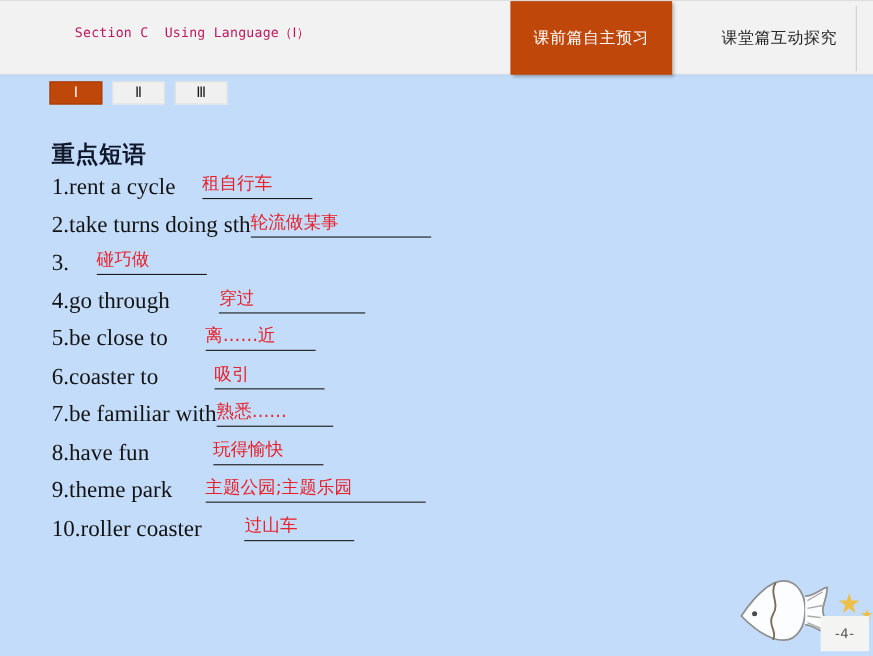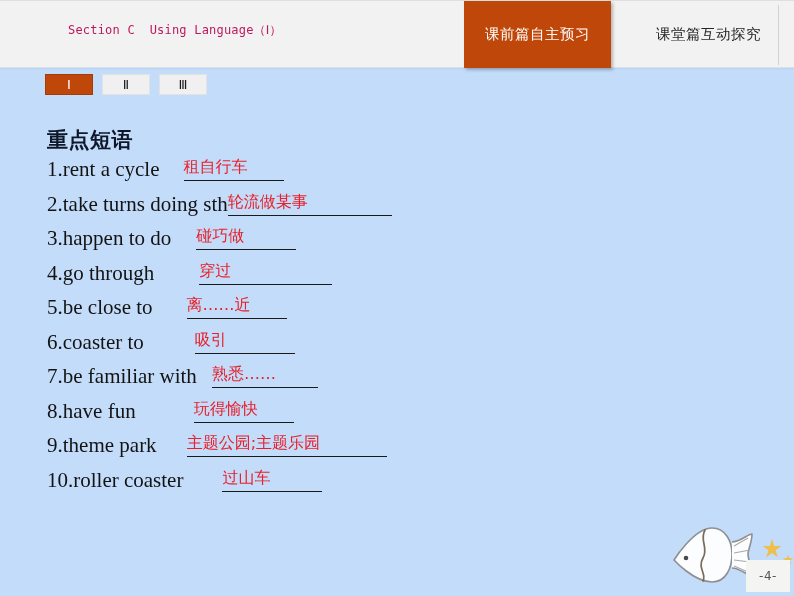--- a/index.html
+++ b/index.html
@@ -249,21 +249,20 @@
     <div class="phrase-row">
       <span class="phrase-en">2.</span>
       <span class="phrase-en">take turns doing sth</span>
       <span class="phrase-blank" style="width:164px;margin-left:0px;">
         <span class="phrase-cn">轮流做某事</span>
       </span>
     </div>
 
     <div class="phrase-row">
       <span class="phrase-en">3.</span>
-      <span class="phrase-en">happen to do</span>
       <span class="phrase-blank" style="width:100px;margin-left:25px;">
         <span class="phrase-cn">碰巧做</span>
       </span>
     </div>
 
     <div class="phrase-row">
       <span class="phrase-en">4.</span>
       <span class="phrase-en">go through</span>
       <span class="phrase-blank" style="width:133px;margin-left:45px;">
         <span class="phrase-cn">穿过</span>
@@ -282,21 +281,21 @@
       <span class="phrase-en">6.</span>
       <span class="phrase-en">coaster to</span>
       <span class="phrase-blank" style="width:100px;margin-left:51px;">
         <span class="phrase-cn">吸引</span>
       </span>
     </div>
 
     <div class="phrase-row">
       <span class="phrase-en">7.</span>
       <span class="phrase-en">be familiar with</span>
-      <span class="phrase-blank" style="width:106px;margin-left:15px;">
+      <span class="phrase-blank" style="width:106px;margin-left:0px;">
         <span class="phrase-cn">熟悉……</span>
       </span>
     </div>
 
     <div class="phrase-row">
       <span class="phrase-en">8.</span>
       <span class="phrase-en">have fun</span>
       <span class="phrase-blank" style="width:100px;margin-left:58px;">
         <span class="phrase-cn">玩得愉快</span>
       </span>

